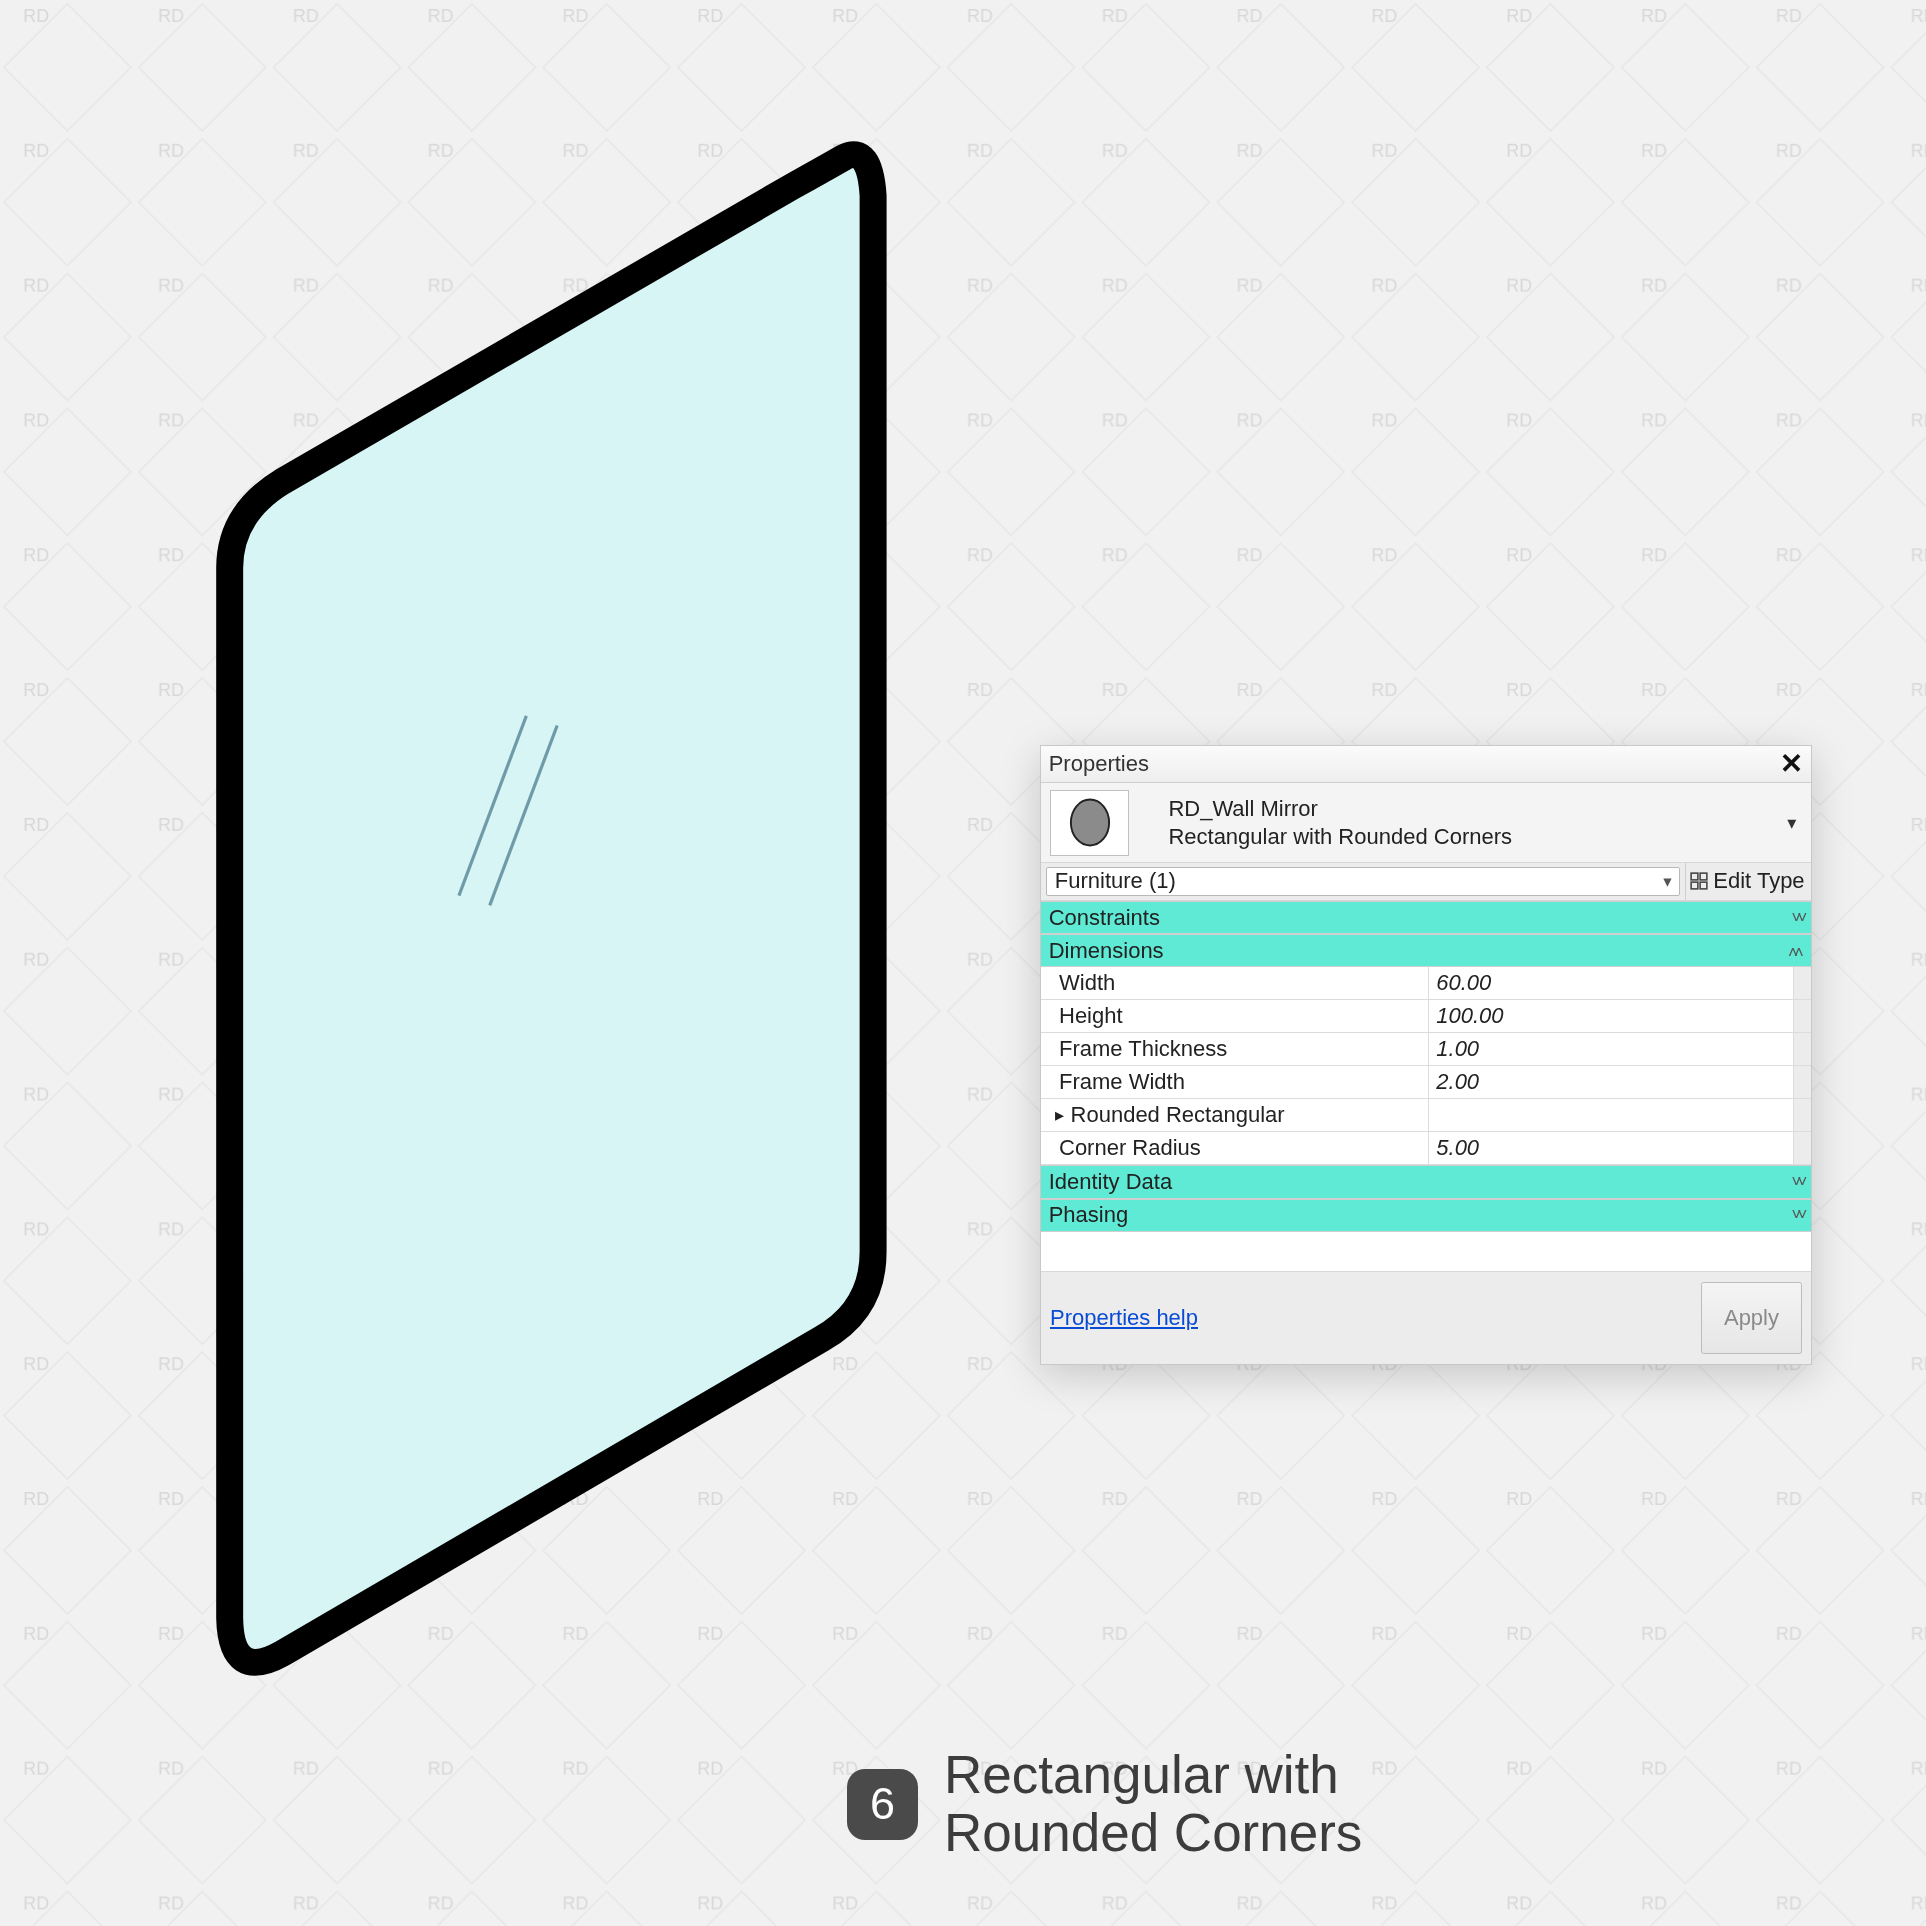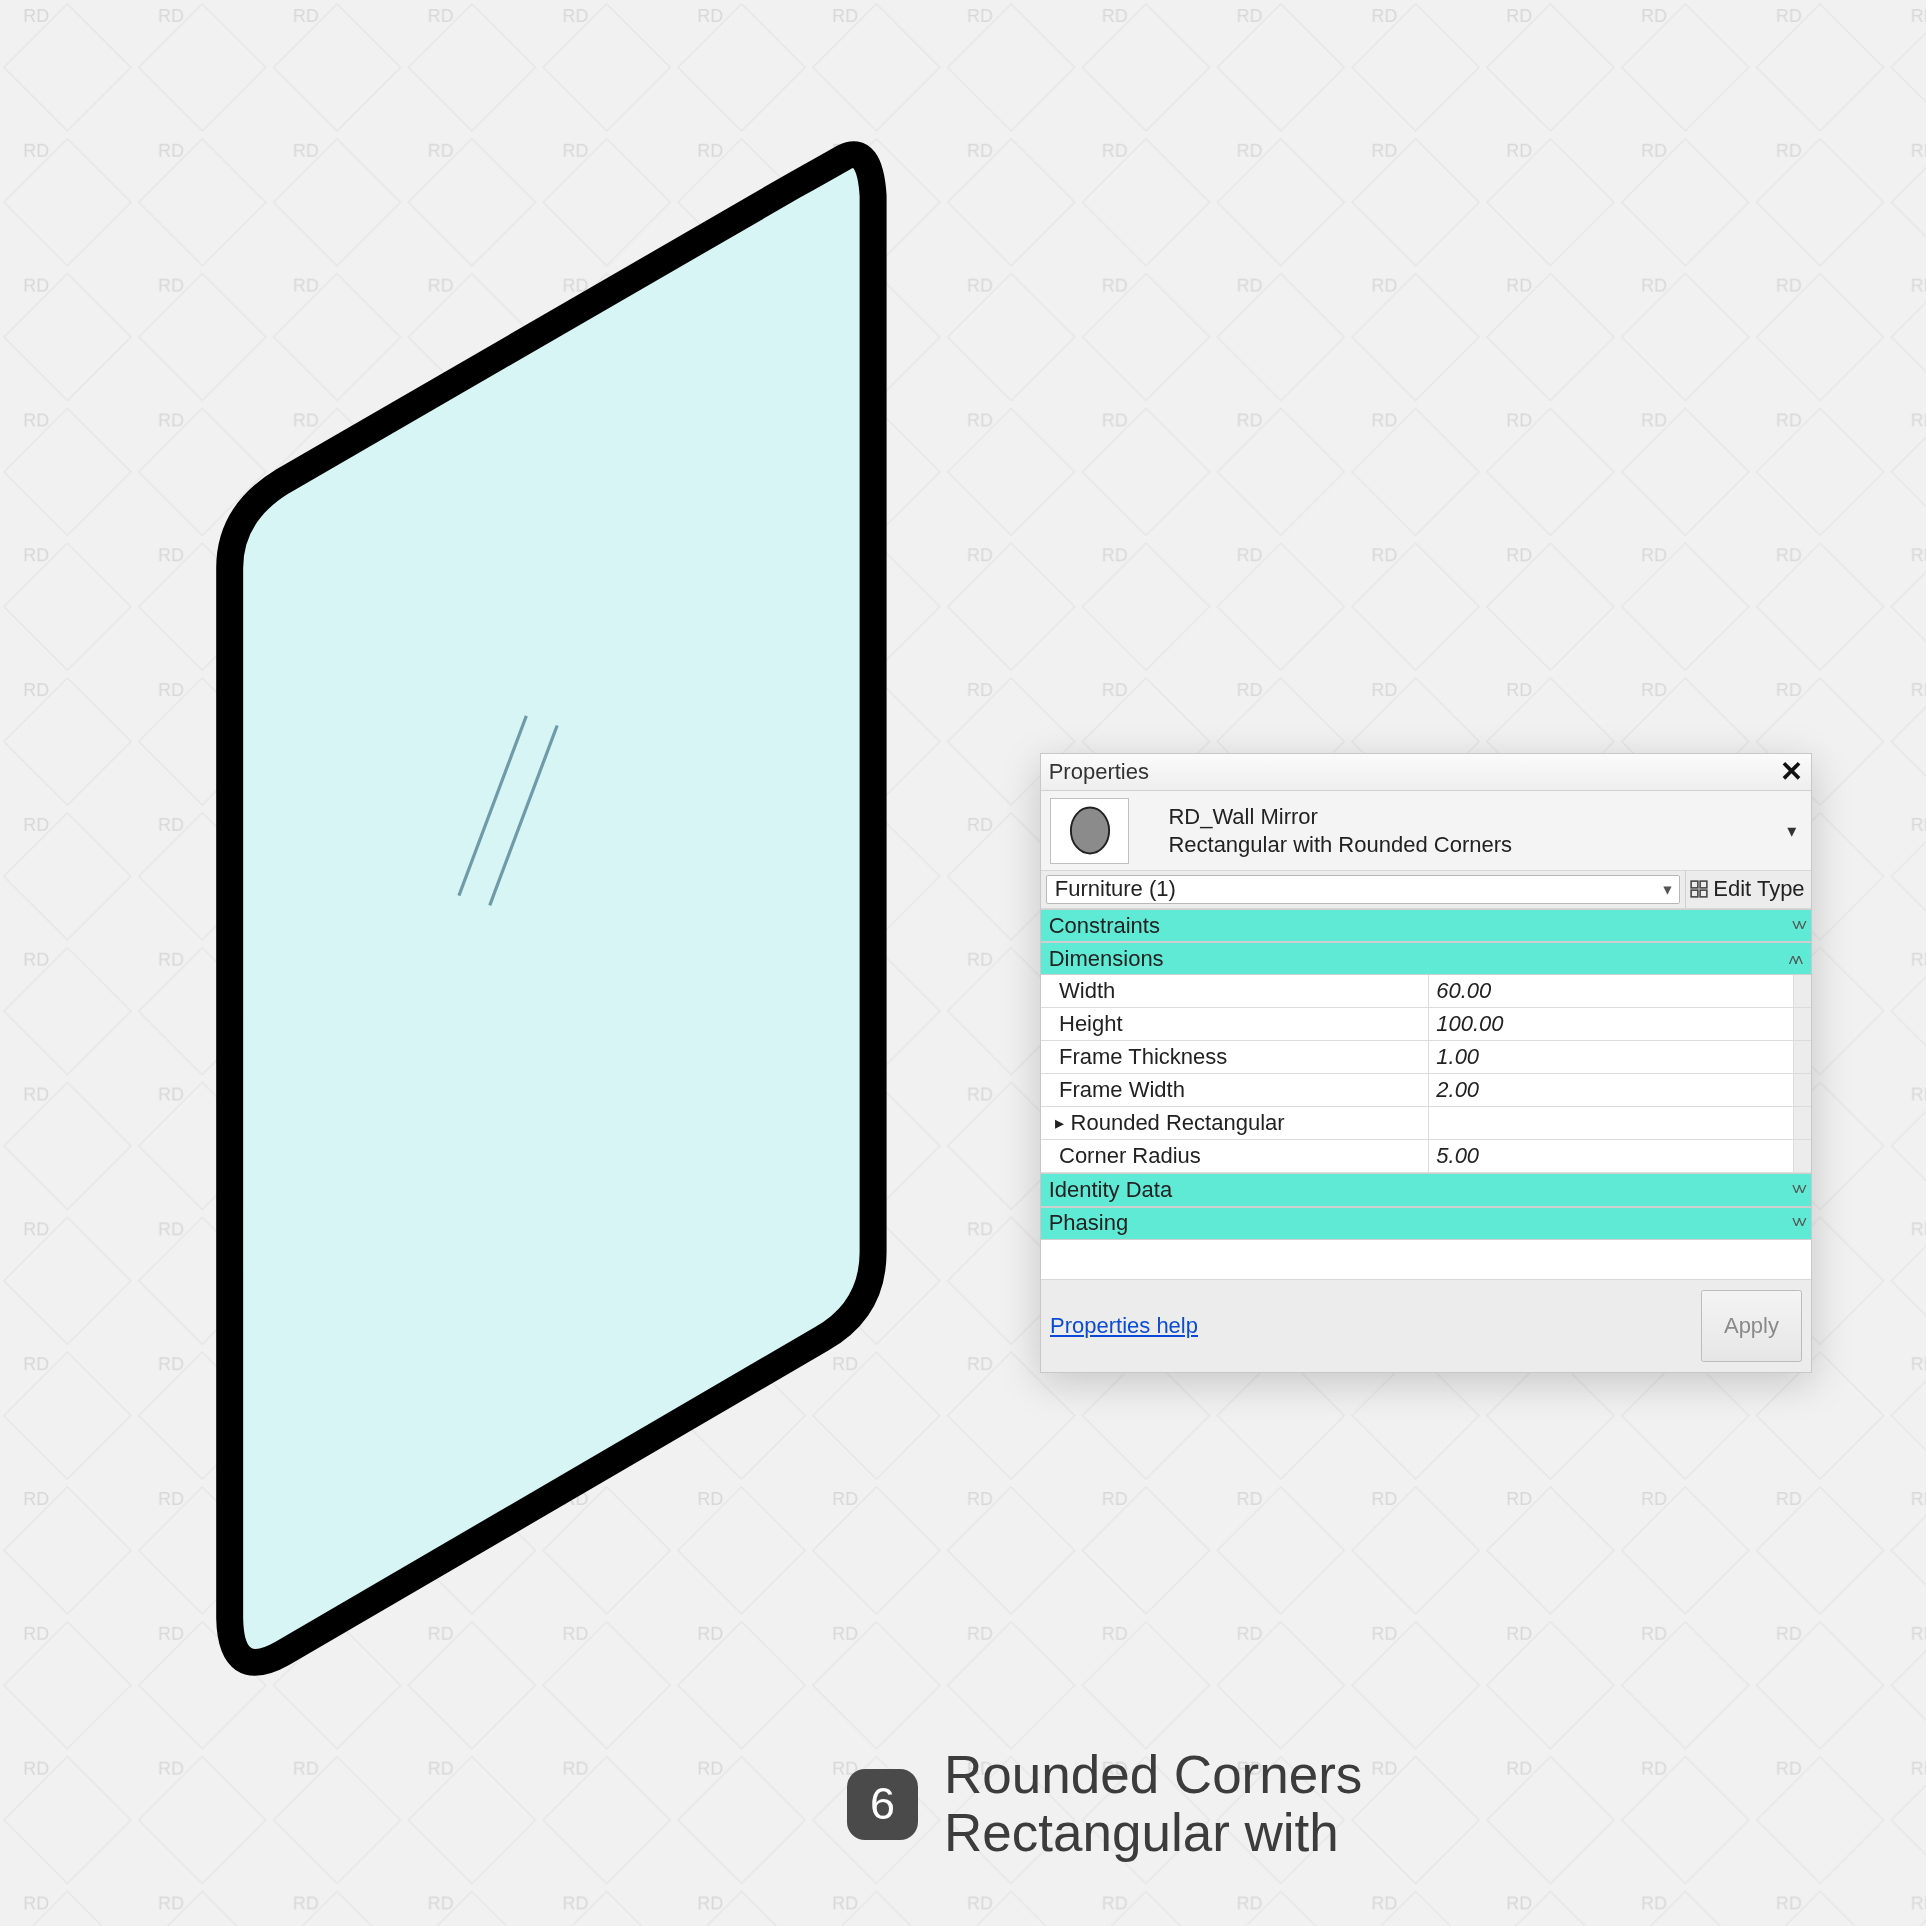--- a/index.html
+++ b/index.html
@@ -31,21 +31,20 @@
   .panel {
     position: absolute;
     left: 1040px;
     top: 745px;
     width: 770px;
     background: #f4f4f4;
     border: 0.6px solid #c8c8c8;
     box-shadow: 0 10.3px 39px rgba(0,0,0,0.18);
     font-size: 22px;
     color: #222;
-    margin-top: 8px;
   }
   .panel-titlebar {
     display: flex;
     align-items: center;
     justify-content: space-between;
     padding: 2.6px 7.7px 2.6px 7.7px;
     background: linear-gradient(#fbfbfb,#eeeeee);
     border-bottom: 0.6px solid #d0d0d0;
     height: 31px;
   }
@@ -348,19 +347,19 @@
 
     <div class="panel-footer">
       <a href="#">Properties help</a>
       <button class="apply-btn" disabled="">Apply</button>
     </div>
   </div>
 
   <div class="caption">
     <div class="chip">6</div>
     <div class="ctext">
+      <div>Rectangular with</div>
       <div>Rounded Corners</div>
-      <div>Rectangular with</div>
     </div>
   </div>
 
 </div>
 
 
 </body></html>

